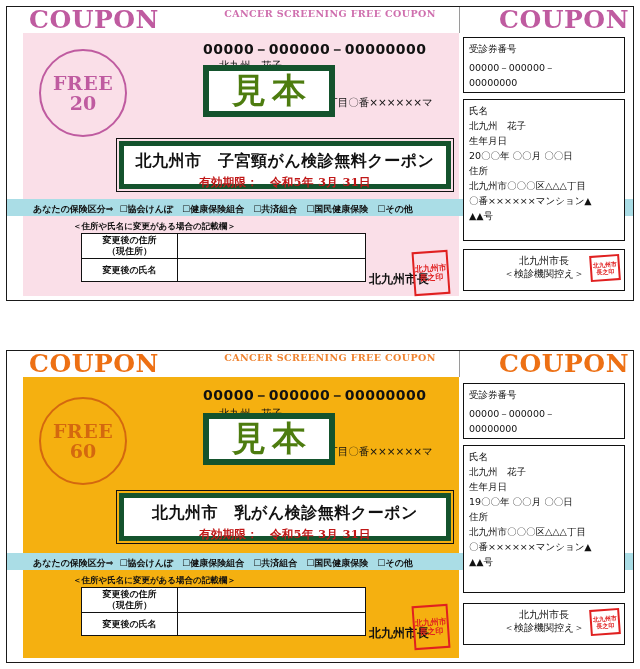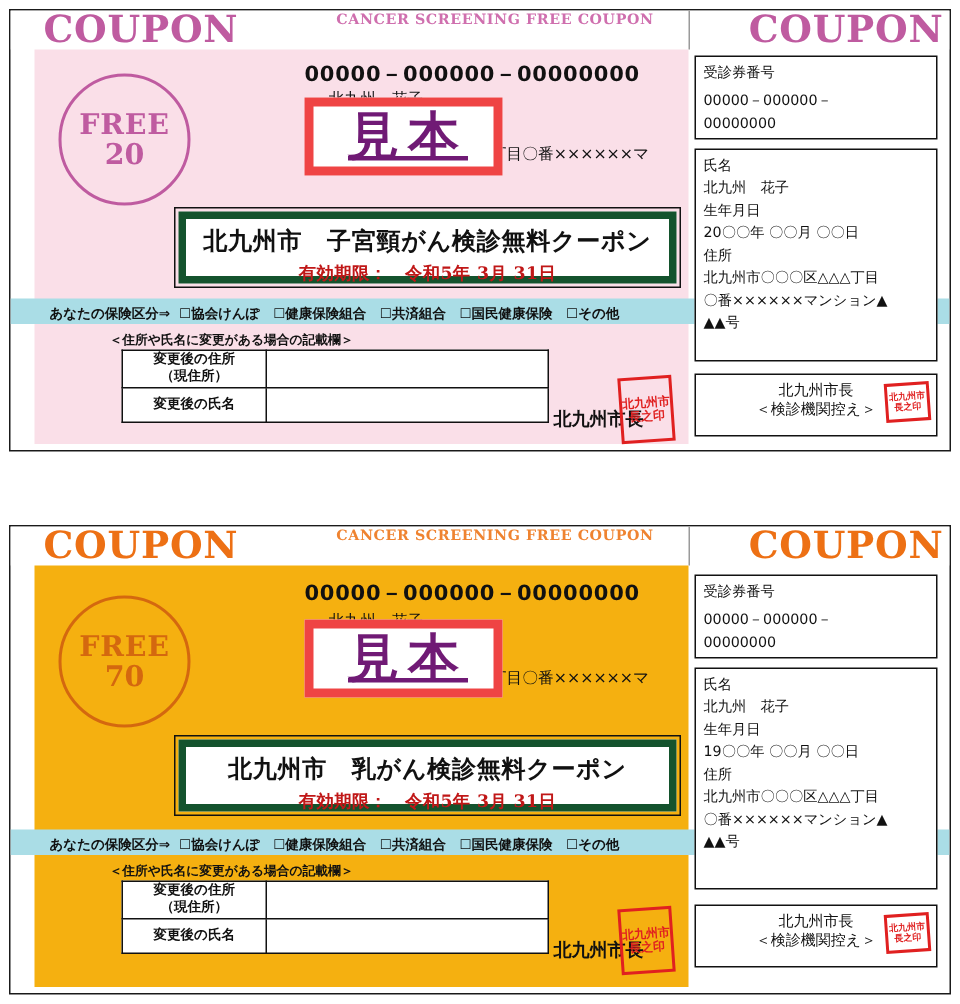--- a/index.html
+++ b/index.html
@@ -99,29 +99,28 @@
     position: absolute;
     font-size: 10.5px;
     color: #111;
     white-space: nowrap;
   }
 
   
   .mihon {
     position: absolute;
     background: #ffffff;
-    border: 6px solid #ef4444;
+    border: 6px solid #14532d;
     display: flex; align-items: center; justify-content: center;
-    color: #701a75;
+    color: #4d7c0f;
     font-family: "DejaVu Serif", "Liberation Serif", serif;
     font-weight: bold;
     font-size: 34px;
     letter-spacing: 6px;
     padding-left: 6px;
-    text-decoration: underline;
   }
 
   
   .title-box {
     position: absolute;
     background: #fff;
     border: 5px solid #14532d;
     outline: 1px solid #111;
     outline-offset: 2px;
     text-align: center;
@@ -337,21 +336,21 @@
       <div class="hdr-center" style="color:#ef8330">CANCER SCREENING FREE COUPON</div>
       <div class="hdr-right" style="color:#ed7014">COUPON</div>
     </div>
 
     <div class="body-wrap">
       <div class="tint" style="top:0;height:281px;background:#f5b010"></div>
       <div class="stub-divider" style="left:452px;"></div>
 
       <div class="free-stamp" style="left:32px;top:20px;width:88px;height:88px;border-color:#d4680f;color:#d4680f;">
         <div class="free-word">FREE</div>
-        <div class="free-num">70</div>
+        <div class="free-num">60</div>
       </div>
 
       <div class="cnum" style="left:196px;top:10px;">00000－000000－00000000</div>
       <div class="holder" style="left:212px;top:30px;">北九州　花子</div>
       <div class="holder-addr" style="left:212px;top:68px;">北九州市〇〇〇区△△△丁目〇番××××××マ</div>
 
       <div class="mihon" style="left:196px;top:36px;width:132px;height:52px;">見本</div>
 
       <div class="title-box" style="left:112px;top:116px;width:332px;height:48px;">
         <div class="title-main">北九州市　乳がん検診無料クーポン</div>

